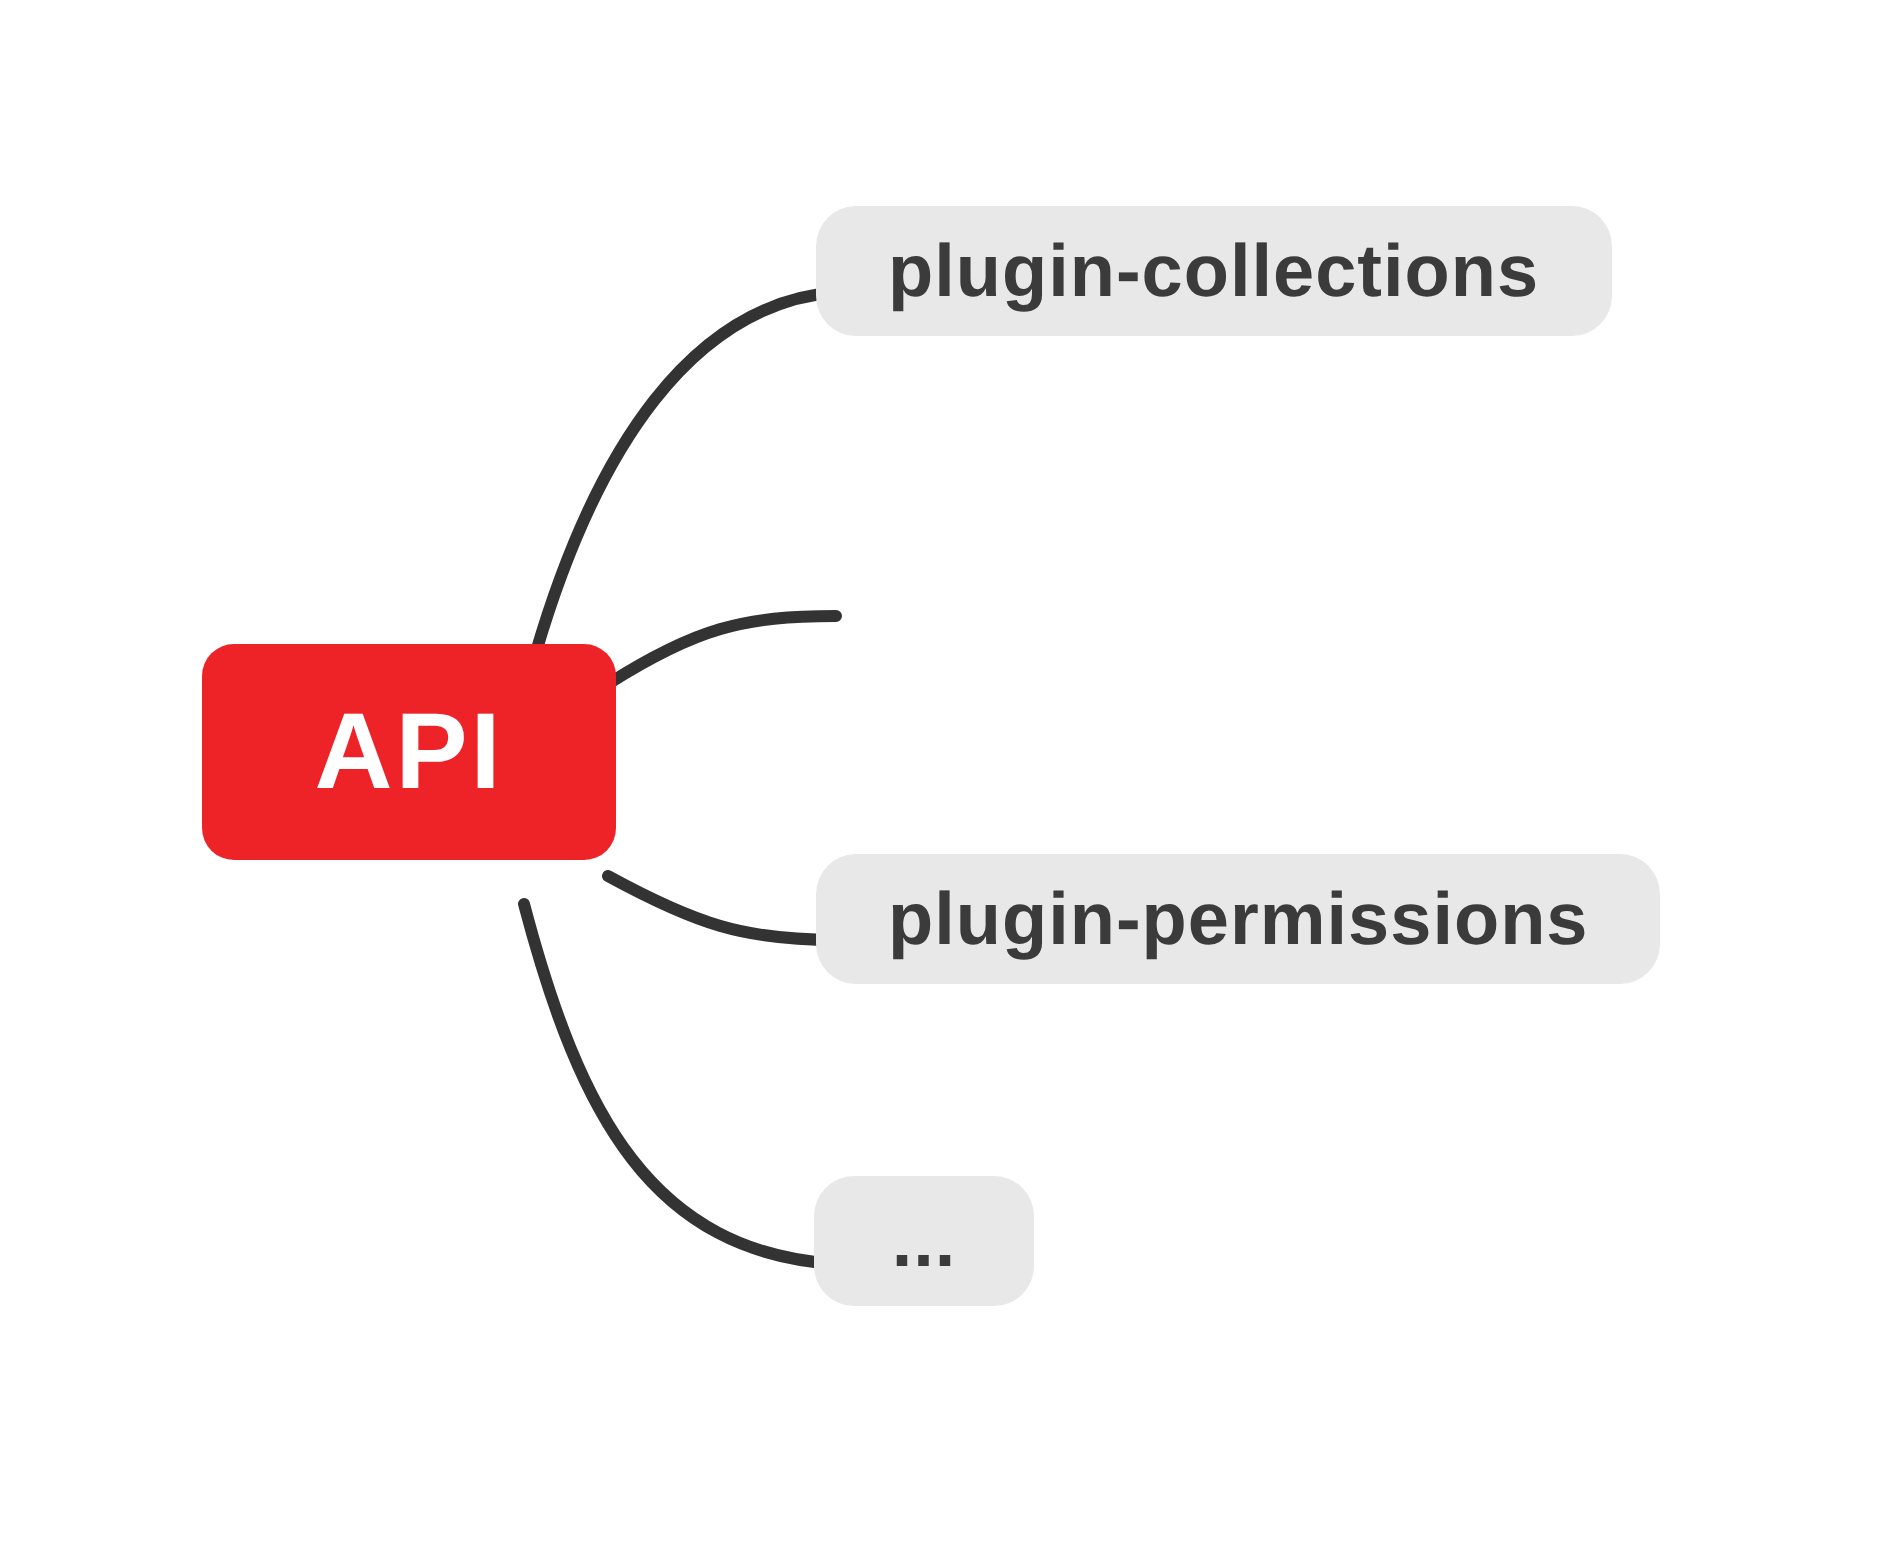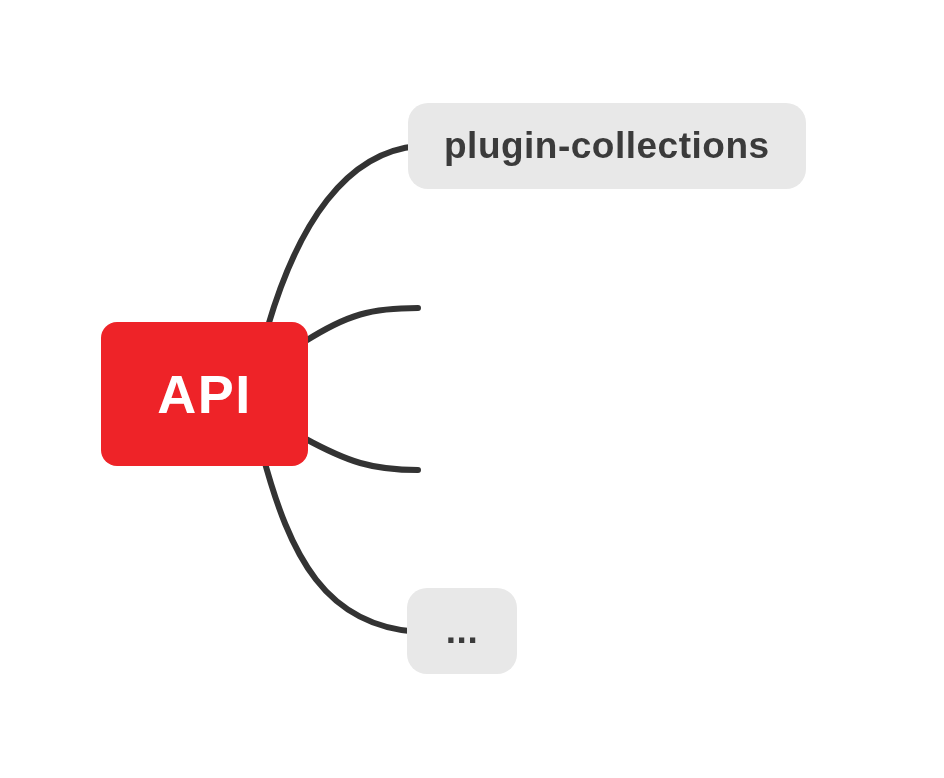--- a/index.html
+++ b/index.html
@@ -32,31 +32,31 @@
     stroke-linecap: round;
   }
   .node {
     position: absolute;
     display: flex;
     align-items: center;
     white-space: nowrap;
   }
   .node.root {
     left: 101px; top: 322px;
-    width: 207px; height: 144px;
+    width: 207px; height: 108px;
     background: var(--root-bg);
     border-radius: 16px;
     justify-content: center;
     color: var(--root-text);
     font-size: 54px;
     font-weight: 700;
     letter-spacing: 1.5px;
   }
   .node.child {
-    height: 86px;
+    height: 65px;
     background: var(--node-bg);
     border-radius: 20px;
     padding: 0 36px;
     color: var(--node-text);
     font-size: 37px;
     font-weight: 600;
     letter-spacing: 0.5px;
   }
   .c1 { left: 408px; top: 103px; }
   .c2 { left: 408px; top: 265px; }
@@ -83,18 +83,21 @@
 
   <div class="node root">
     <span>API</span>
   </div>
 
   <div class="node child c1">
     <span>plugin-collections</span>
   </div>
 
 
+  <div class="node child c3">
+    <span>plugin-permissions</span>
+  </div>
 
   <div class="node child c4">
     <span>...</span>
   </div>
 
 </div>
 
 </body></html>

